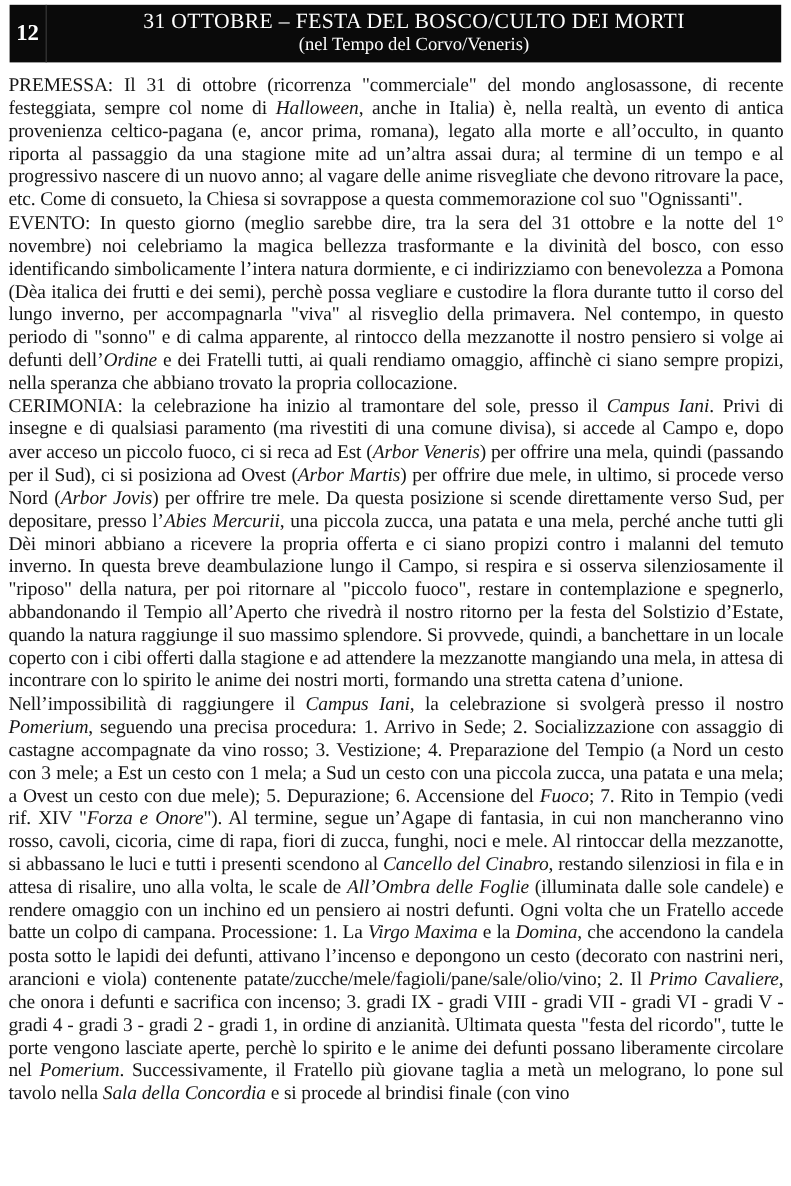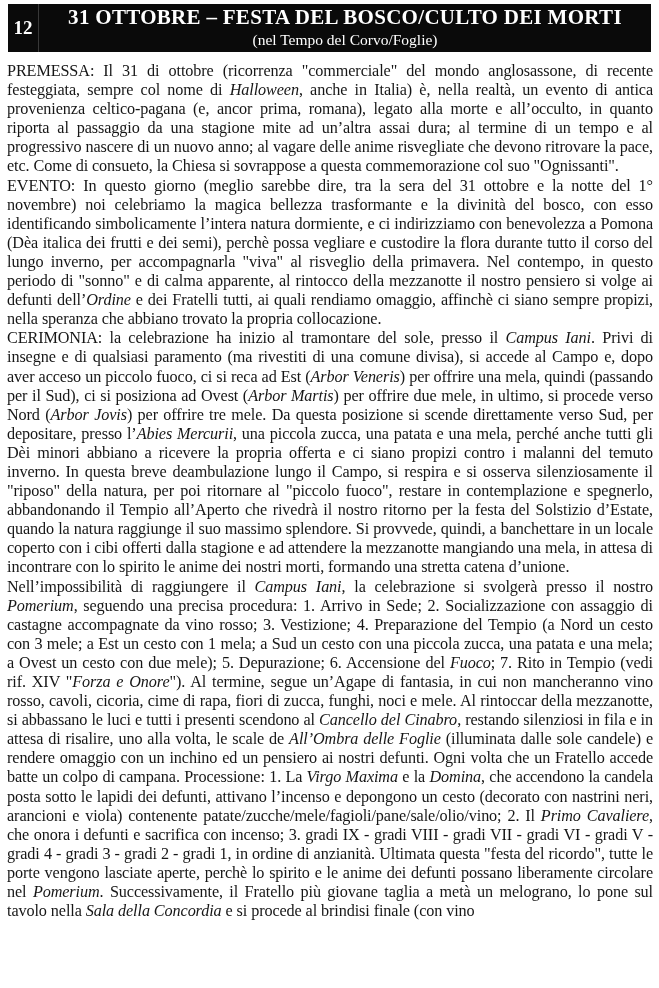--- a/index.html
+++ b/index.html
@@ -42,22 +42,22 @@
     flex: 1 1 auto;
     display: flex;
     flex-direction: column;
     align-items: center;
     justify-content: center;
     text-align: center;
     line-height: 1.1;
     padding-bottom: 2px;
   }
   .title {
-    font-weight: bold;
-    font-size: 21px;
+    font-weight: normal;
+    font-size: 18px;
     letter-spacing: 0.3px;
     white-space: nowrap;
   }
   .subtitle {
     font-size: 15.5px;
     margin-top: 1px;
     white-space: nowrap;
   }
   .body-text {
     position: absolute;
@@ -78,21 +78,21 @@
 </style>
 </head>
 <body>
 
 <div class="page">
 
   <header class="banner">
     <div class="page-num-cell">12</div>
     <div class="title-cell">
       <div class="title">31 OTTOBRE – FESTA DEL BOSCO/CULTO DEI MORTI</div>
-      <div class="subtitle">(nel Tempo del Corvo/Foglie)</div>
+      <div class="subtitle">(nel Tempo del Corvo/Veneris)</div>
     </div>
   </header>
 
   <main class="body-text">
       <p><span class="b">PREMESSA</span><span>: Il 31 di ottobre (ricorrenza "commerciale" del mondo anglosassone, di recente festeggiata, sempre col nome di </span><span class="i">Halloween</span><span>, anche in Italia) è, nella realtà, un evento di antica provenienza celtico-pagana (e, ancor prima, romana), legato alla morte e all’occulto, in quanto riporta al passaggio da una stagione mite ad un’altra assai dura; al termine di un tempo e al progressivo nascere di un nuovo anno; al vagare delle anime risvegliate che devono ritrovare la pace, etc. Come di consueto, la Chiesa si sovrappose a questa commemorazione col suo "Ognissanti".</span></p>
       <p><span class="b">EVENTO</span><span>: In questo giorno (meglio sarebbe dire, tra la sera del 31 ottobre e la notte del 1° novembre) noi celebriamo la magica bellezza trasformante e la divinità del bosco, con esso identificando simbolicamente l’intera natura dormiente, e ci indirizziamo con benevolezza a Pomona (Dèa italica dei frutti e dei semi), perchè possa vegliare e custodire la flora durante tutto il corso del lungo inverno, per accompagnarla "viva" al risveglio della primavera. Nel contempo, in questo periodo di "sonno" e di calma apparente, al rintocco della mezzanotte il nostro pensiero si volge ai defunti dell’</span><span class="i">Ordine</span><span> e dei Fratelli tutti, ai quali rendiamo omaggio, affinchè ci siano sempre propizi, nella speranza che abbiano trovato la propria collocazione.</span></p>
       <p><span class="b">CERIMONIA</span><span>: la celebrazione ha inizio al tramontare del sole, presso il </span><span class="i">Campus Iani</span><span>. Privi di insegne e di qualsiasi paramento (ma rivestiti di una comune divisa), si accede al Campo e, dopo aver acceso un piccolo fuoco, ci si reca ad Est (</span><span class="i">Arbor Veneris</span><span>) per offrire una mela, quindi (passando per il Sud), ci si posiziona ad Ovest (</span><span class="i">Arbor Martis</span><span>) per offrire due mele, in ultimo, si procede verso Nord (</span><span class="i">Arbor Jovis</span><span>) per offrire tre mele. Da questa posizione si scende direttamente verso Sud, per depositare, presso l’</span><span class="i">Abies Mercurii</span><span>, una piccola zucca, una patata e una mela, perché anche tutti gli Dèi minori abbiano a ricevere la propria offerta e ci siano propizi contro i malanni del temuto inverno. In questa breve deambulazione lungo il Campo, si respira e si osserva silenziosamente il "riposo" della natura, per poi ritornare al "piccolo fuoco", restare in contemplazione e spegnerlo, abbandonando il Tempio all’Aperto che rivedrà il nostro ritorno per la festa del Solstizio d’Estate, quando la natura raggiunge il suo massimo splendore. Si provvede, quindi, a banchettare in un locale coperto con i cibi offerti dalla stagione e ad attendere la mezzanotte mangiando una mela, in attesa di incontrare con lo spirito le anime dei nostri morti, formando una stretta catena d’unione.</span></p>
       <p><span>Nell’impossibilità di raggiungere il </span><span class="i">Campus Iani</span><span>, la celebrazione si svolgerà presso il nostro </span><span class="i">Pomerium</span><span>, seguendo una precisa procedura: 1. Arrivo in Sede; 2. Socializzazione con assaggio di castagne accompagnate da vino rosso; 3. Vestizione; 4. Preparazione del Tempio (a Nord un cesto con 3 mele; a Est un cesto con 1 mela; a Sud un cesto con una piccola zucca, una patata e una mela; a Ovest un cesto con due mele); 5. Depurazione; 6. Accensione del </span><span class="i">Fuoco</span><span>; 7. Rito in Tempio (vedi rif. XIV "</span><span class="i">Forza e Onore</span><span>"). Al termine, segue un’Agape di fantasia, in cui non mancheranno vino rosso, cavoli, cicoria, cime di rapa, fiori di zucca, funghi, noci e mele. Al rintoccar della mezzanotte, si abbassano le luci e tutti i presenti scendono al </span><span class="i">Cancello del Cinabro</span><span>, restando silenziosi in fila e in attesa di risalire, uno alla volta, le scale de </span><span class="i">All’Ombra delle Foglie</span><span> (illuminata dalle sole candele) e rendere omaggio con un inchino ed un pensiero ai nostri defunti. Ogni volta che un Fratello accede batte un colpo di campana. Processione: 1. La </span><span class="i">Virgo Maxima</span><span> e la </span><span class="i">Domina</span><span>, che accendono la candela posta sotto le lapidi dei defunti, attivano l’incenso e depongono un cesto (decorato con nastrini neri, arancioni e viola) contenente patate/zucche/mele/fagioli/pane/sale/olio/vino; 2. Il </span><span class="i">Primo Cavaliere</span><span>, che onora i defunti e sacrifica con incenso; 3. gradi IX - gradi VIII - gradi VII - gradi VI - gradi V - gradi 4 - gradi 3 - gradi 2 - gradi 1, in ordine di anzianità. Ultimata questa "festa del ricordo", tutte le porte vengono lasciate aperte, perchè lo spirito e le anime dei defunti possano liberamente circolare nel </span><span class="i">Pomerium</span><span>. Successivamente, il Fratello più giovane taglia a metà un melograno, lo pone sul tavolo nella </span><span class="i">Sala della Concordia</span><span> e si procede al brindisi finale (con vino</span></p>
     </main>
 

